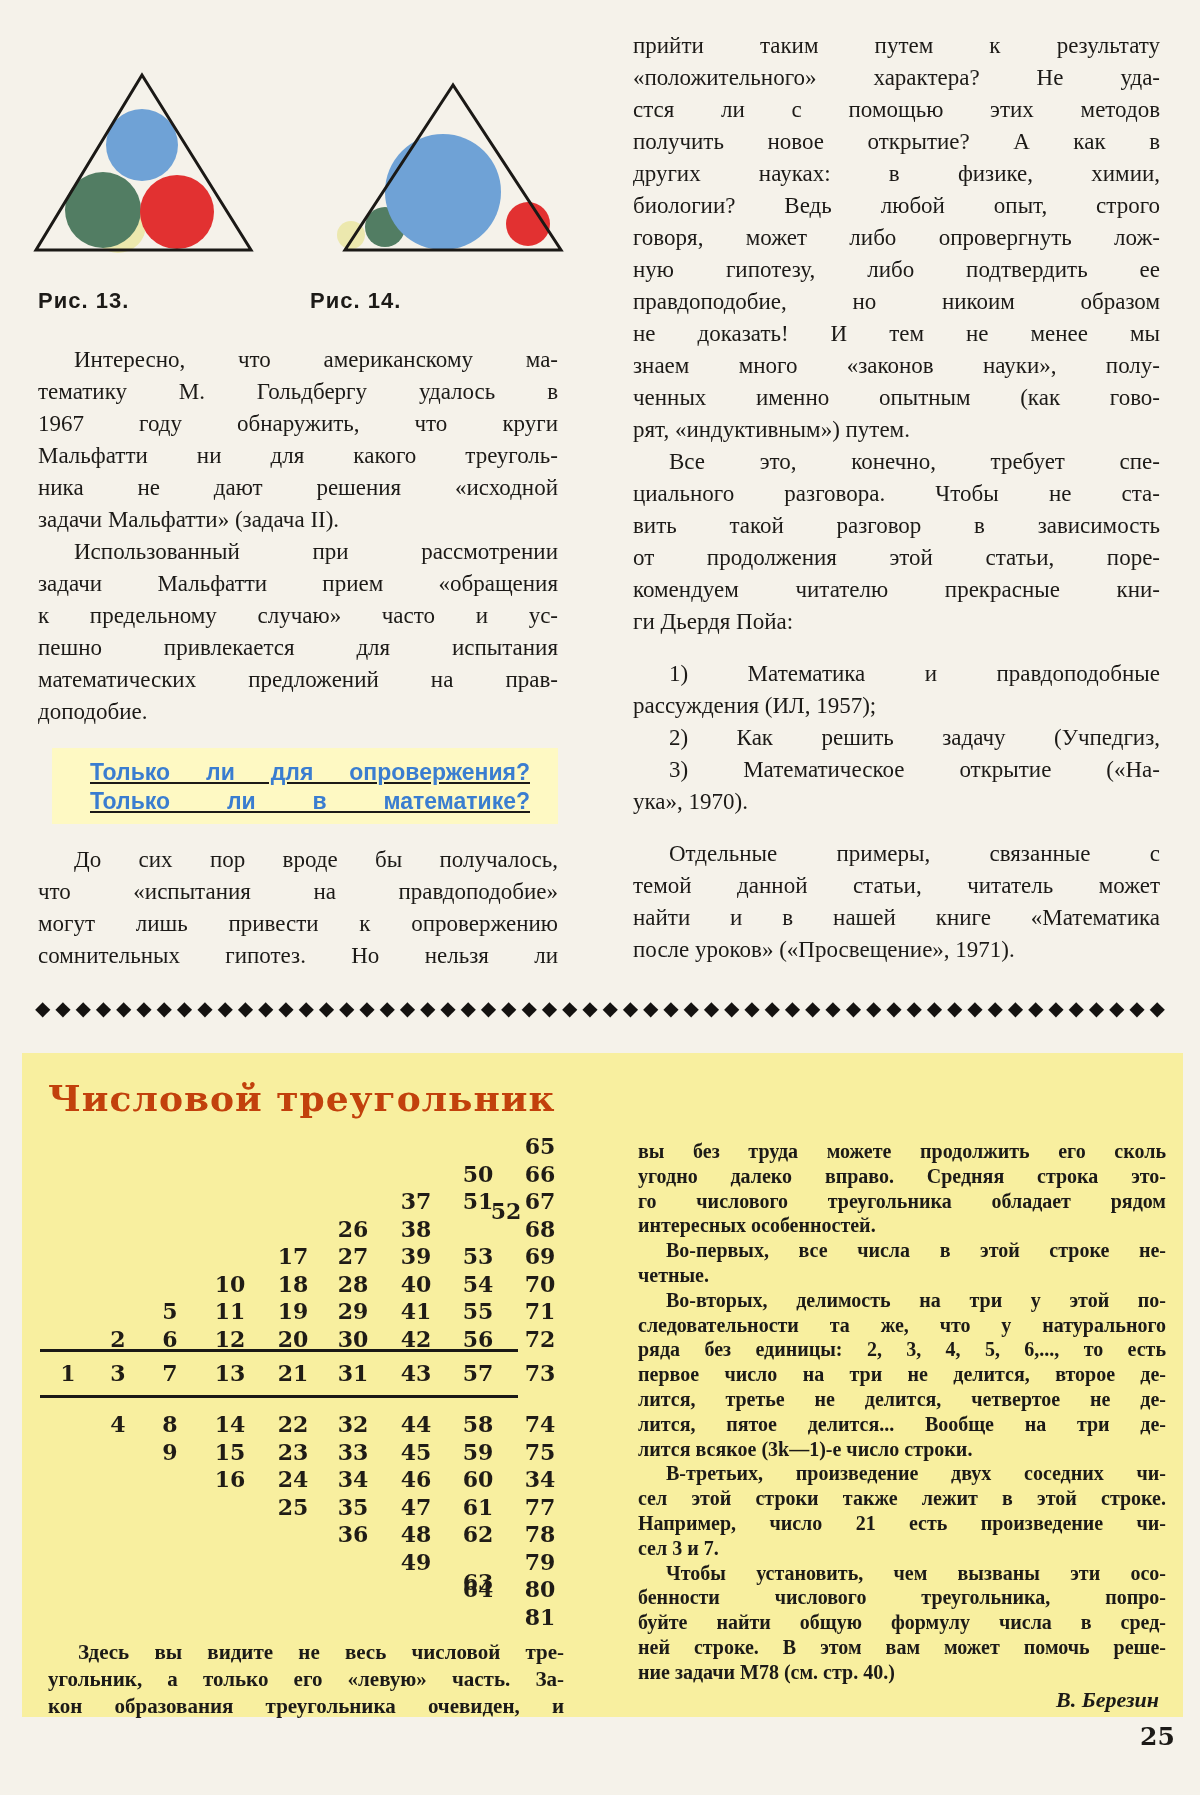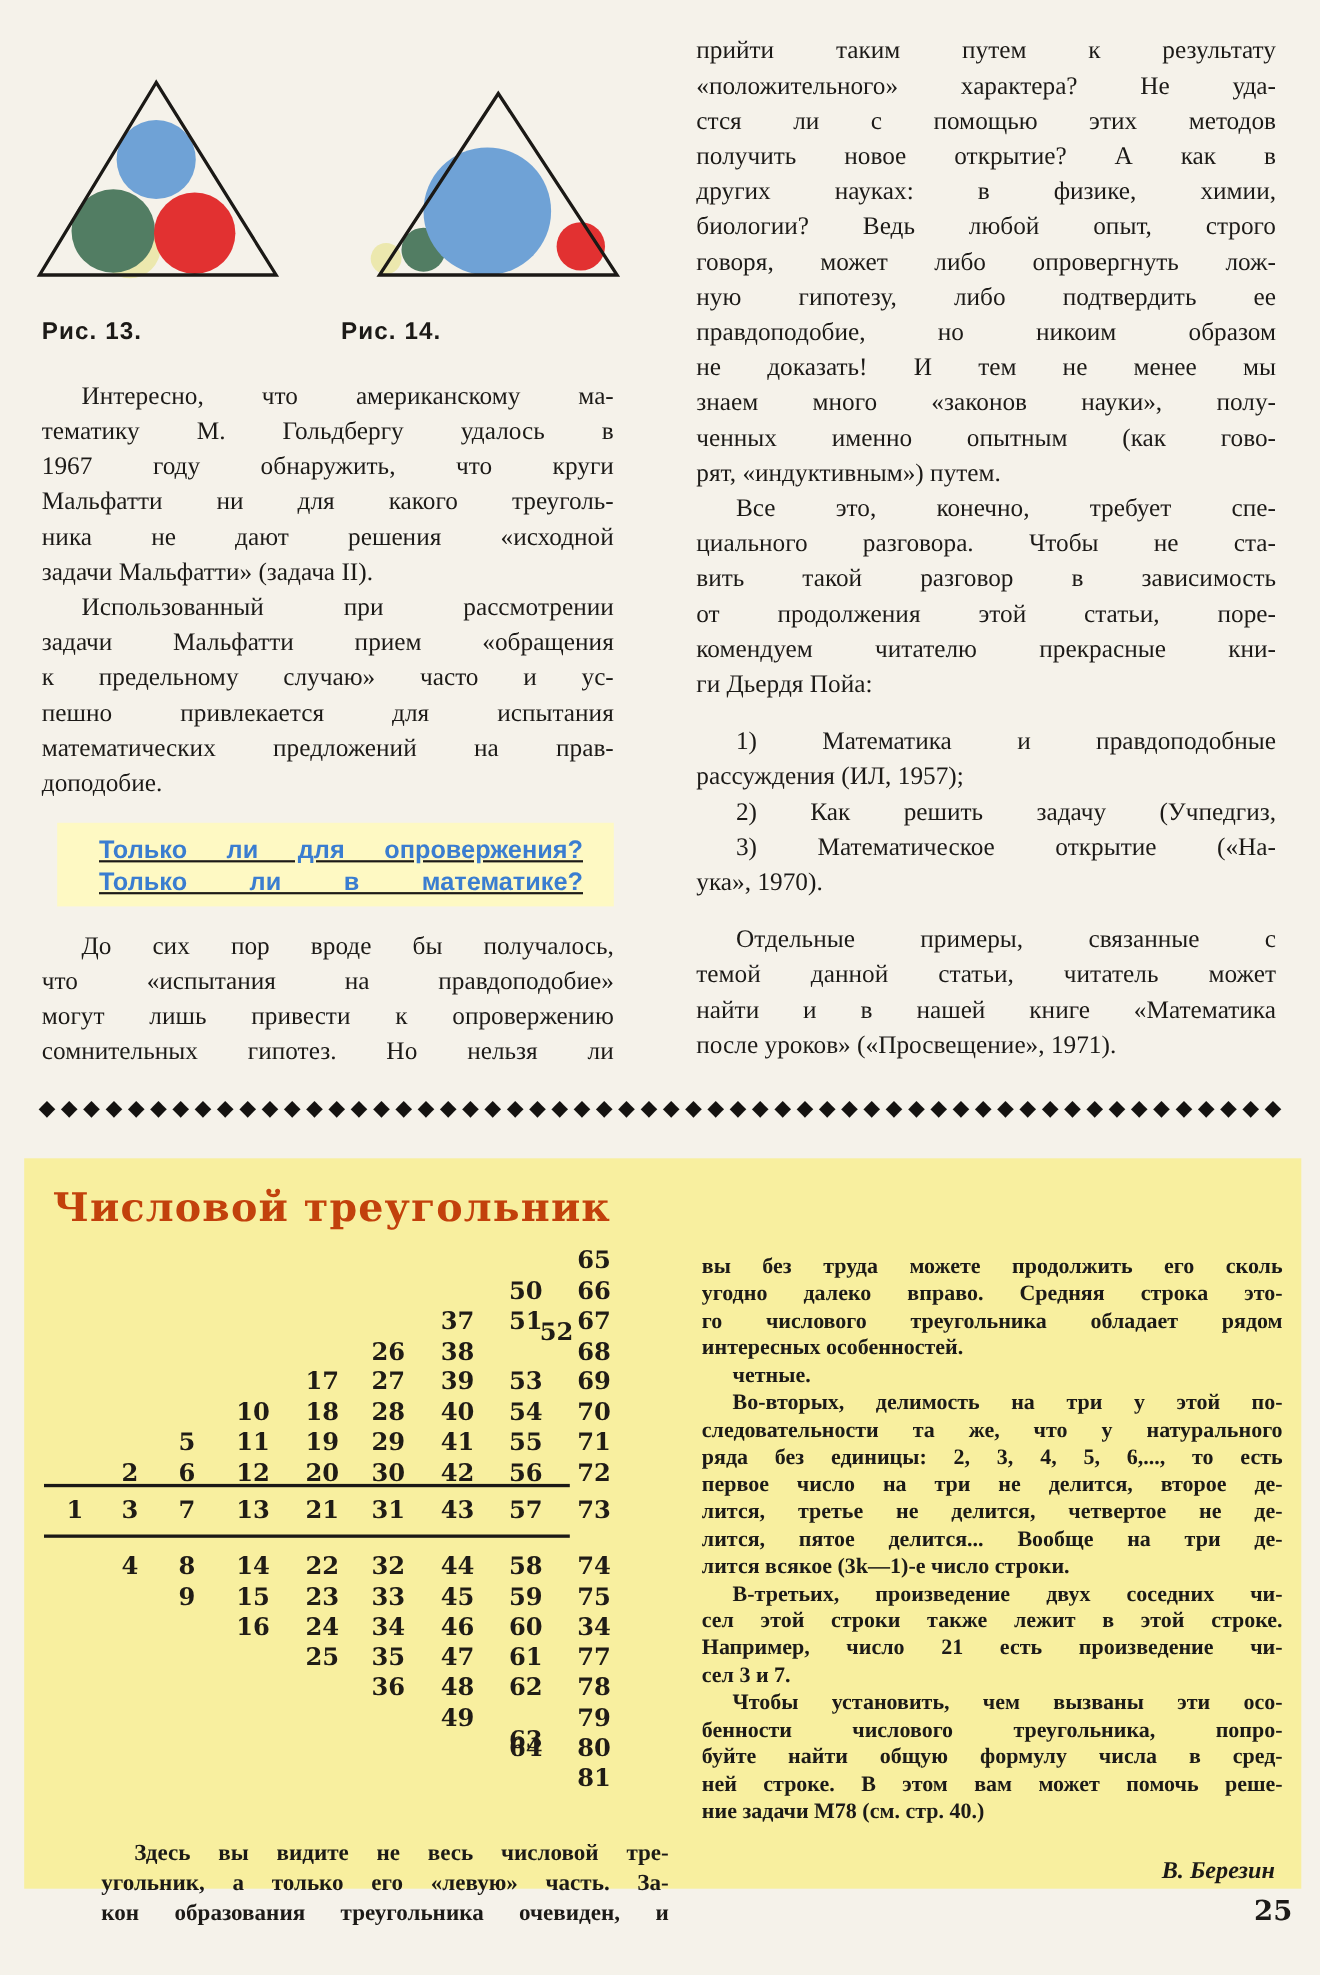--- a/index.html
+++ b/index.html
@@ -27,21 +27,21 @@
   #divider{left:35px;top:998px;width:1130px;display:flex;justify-content:space-between;}
   #divider span{font-size:20px;line-height:20px;color:#141210;}
   
   #feature-box{left:22px;top:1053px;width:1161px;height:664px;background:#f8ef9f;}
   #box-title{left:26px;top:24px;font-family:"DejaVu Serif",serif;font-weight:bold;
     font-size:36px;letter-spacing:1px;color:#c2410c;}
   #triangle{left:18px;top:70px;width:520px;height:560px;}
   .tri-num{position:absolute;transform:translate(-50%,-50%);
     font-family:"DejaVu Serif",serif;font-weight:bold;font-size:22px;color:#201c16;}
   .tri-rule{position:absolute;left:0;width:478px;border-top:3px solid #1b1916;}
-  #box-left-text{left:26px;top:618px;width:516px;margin-left:44px;}
+  #box-left-text{left:26px;top:586px;width:516px;}
   #box-left-text .tline{font-size:21px;line-height:27px;font-weight:bold;
     text-align:justify;text-align-last:justify;}
   #box-left-text .para.indent .tline:first-child{text-indent:30px;}
   #box-right-text{left:616px;top:86px;width:528px;}
   #box-right-text .tline{font-size:20px;line-height:24.8px;font-weight:bold;
     text-align:justify;text-align-last:justify;}
   #box-right-text .tline.lastline{text-align-last:left;}
   #box-right-text .para.indent .tline:first-child{text-indent:28px;}
   #signature{right:24px;top:634px;font-style:italic;font-weight:bold;font-size:22px;}
   
@@ -304,20 +304,21 @@
     </div>
 
   <div id="box-right-text" class="abs">
       <div class="para">
         <div class="tline">вы без труда можете продолжить его сколь</div>
         <div class="tline">угодно далеко вправо. Средняя строка это-</div>
         <div class="tline">го числового треугольника обладает рядом</div>
         <div class="tline lastline">интересных особенностей.</div>
       </div>
       <div class="para indent">
+        <div class="tline">Во-первых, все числа в этой строке не-</div>
         <div class="tline lastline">четные.</div>
       </div>
       <div class="para indent">
         <div class="tline">Во-вторых, делимость на три у этой по-</div>
         <div class="tline">следовательности та же, что у натурального</div>
         <div class="tline">ряда без единицы: 2, 3, 4, 5, 6,..., то есть</div>
         <div class="tline">первое число на три не делится, второе де-</div>
         <div class="tline">лится, третье не делится, четвертое не де-</div>
         <div class="tline">лится, пятое делится... Вообще на три де-</div>
         <div class="tline lastline">лится всякое (3k—1)-е число строки.</div>

